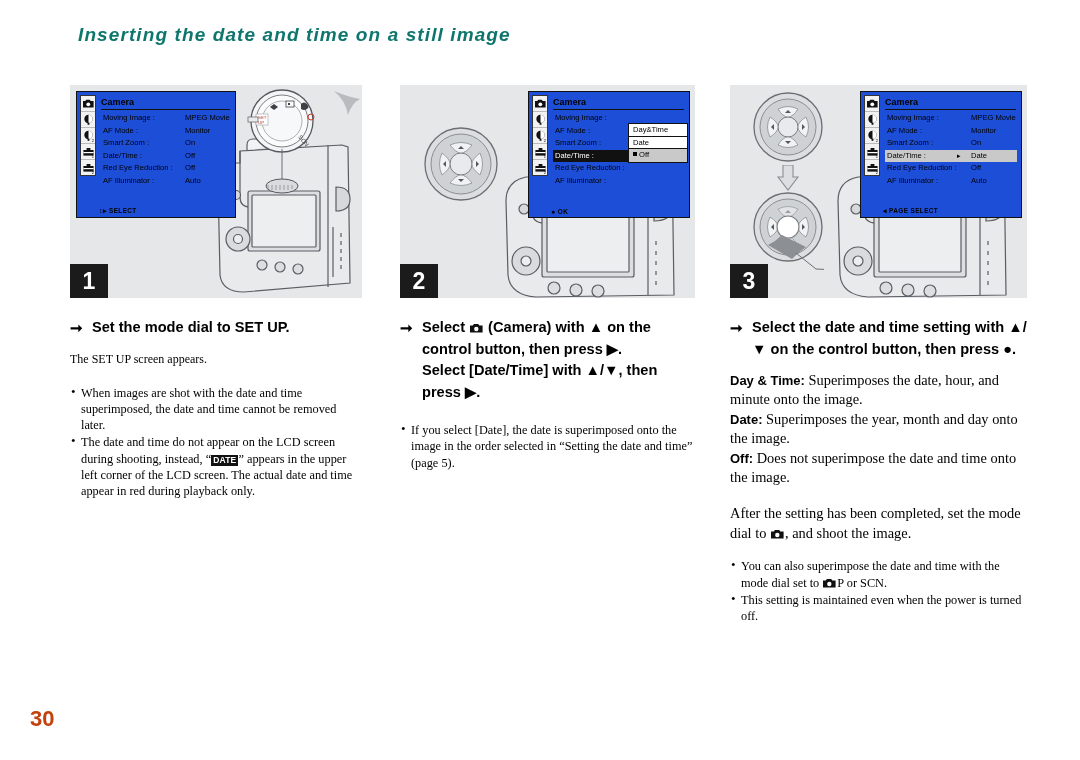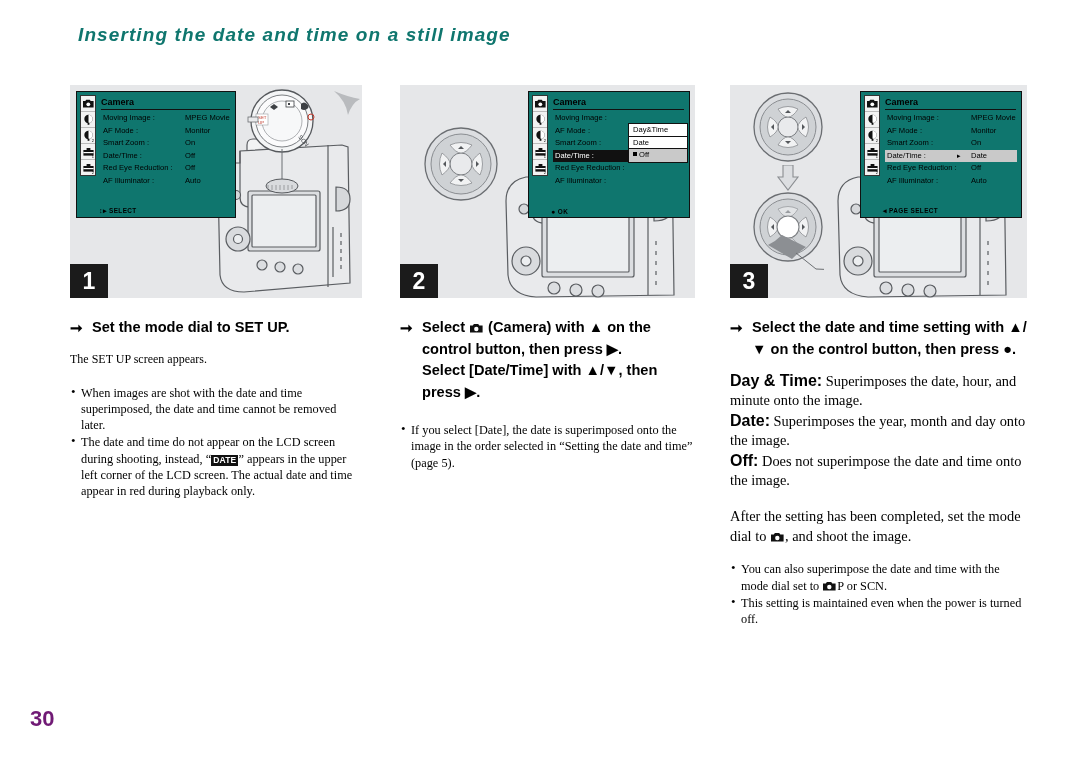--- a/index.html
+++ b/index.html
@@ -72,21 +72,21 @@
     line-height: 34px;
     text-align: center;
   }
 
   
   .cam-svg { position: absolute; }
 
   
   .lcd {
     position: absolute;
-    background: #0f766e;
+    background: #1d4ed8;
     border: 1.6px solid #111;
     box-sizing: border-box;
   }
   .lcd-inner {
     position: relative;
     width: 100%;
     height: 100%;
     box-sizing: border-box;
     padding: 4px 4px 0 4px;
   }
@@ -257,21 +257,21 @@
     top: -1px;
     font-size: 13px;
   }
 
   .defs { margin-top: 11px; }
   .def-line {
     font-family: "Liberation Serif", serif;
     font-size: 14.4px;
     line-height: 19.4px;
   }
-  .def-line b { font-family: "Liberation Sans", sans-serif; font-size: 16px; }
+  .def-line b { font-family: "Liberation Sans", sans-serif; font-size: 13px; }
 
   .after-note {
     margin-top: 17px;
     font-family: "Liberation Serif", serif;
     font-size: 14.4px;
     line-height: 19.4px;
   }
 
   
   .ico-cam-inline {
@@ -297,21 +297,21 @@
   }
 
   
   .page-num {
     position: absolute;
     left: 30px;
     bottom: 28px;
     font-family: "Liberation Sans", sans-serif;
     font-weight: bold;
     font-size: 22px;
-    color: #701a75;
+    color: #c2410c;
   }
 </style>
 </head>
 <body>
 
 <div class="page-heading">Inserting the date and time on a still image</div>
 
 <div class="columns">
 
   <div class="col col-1">

